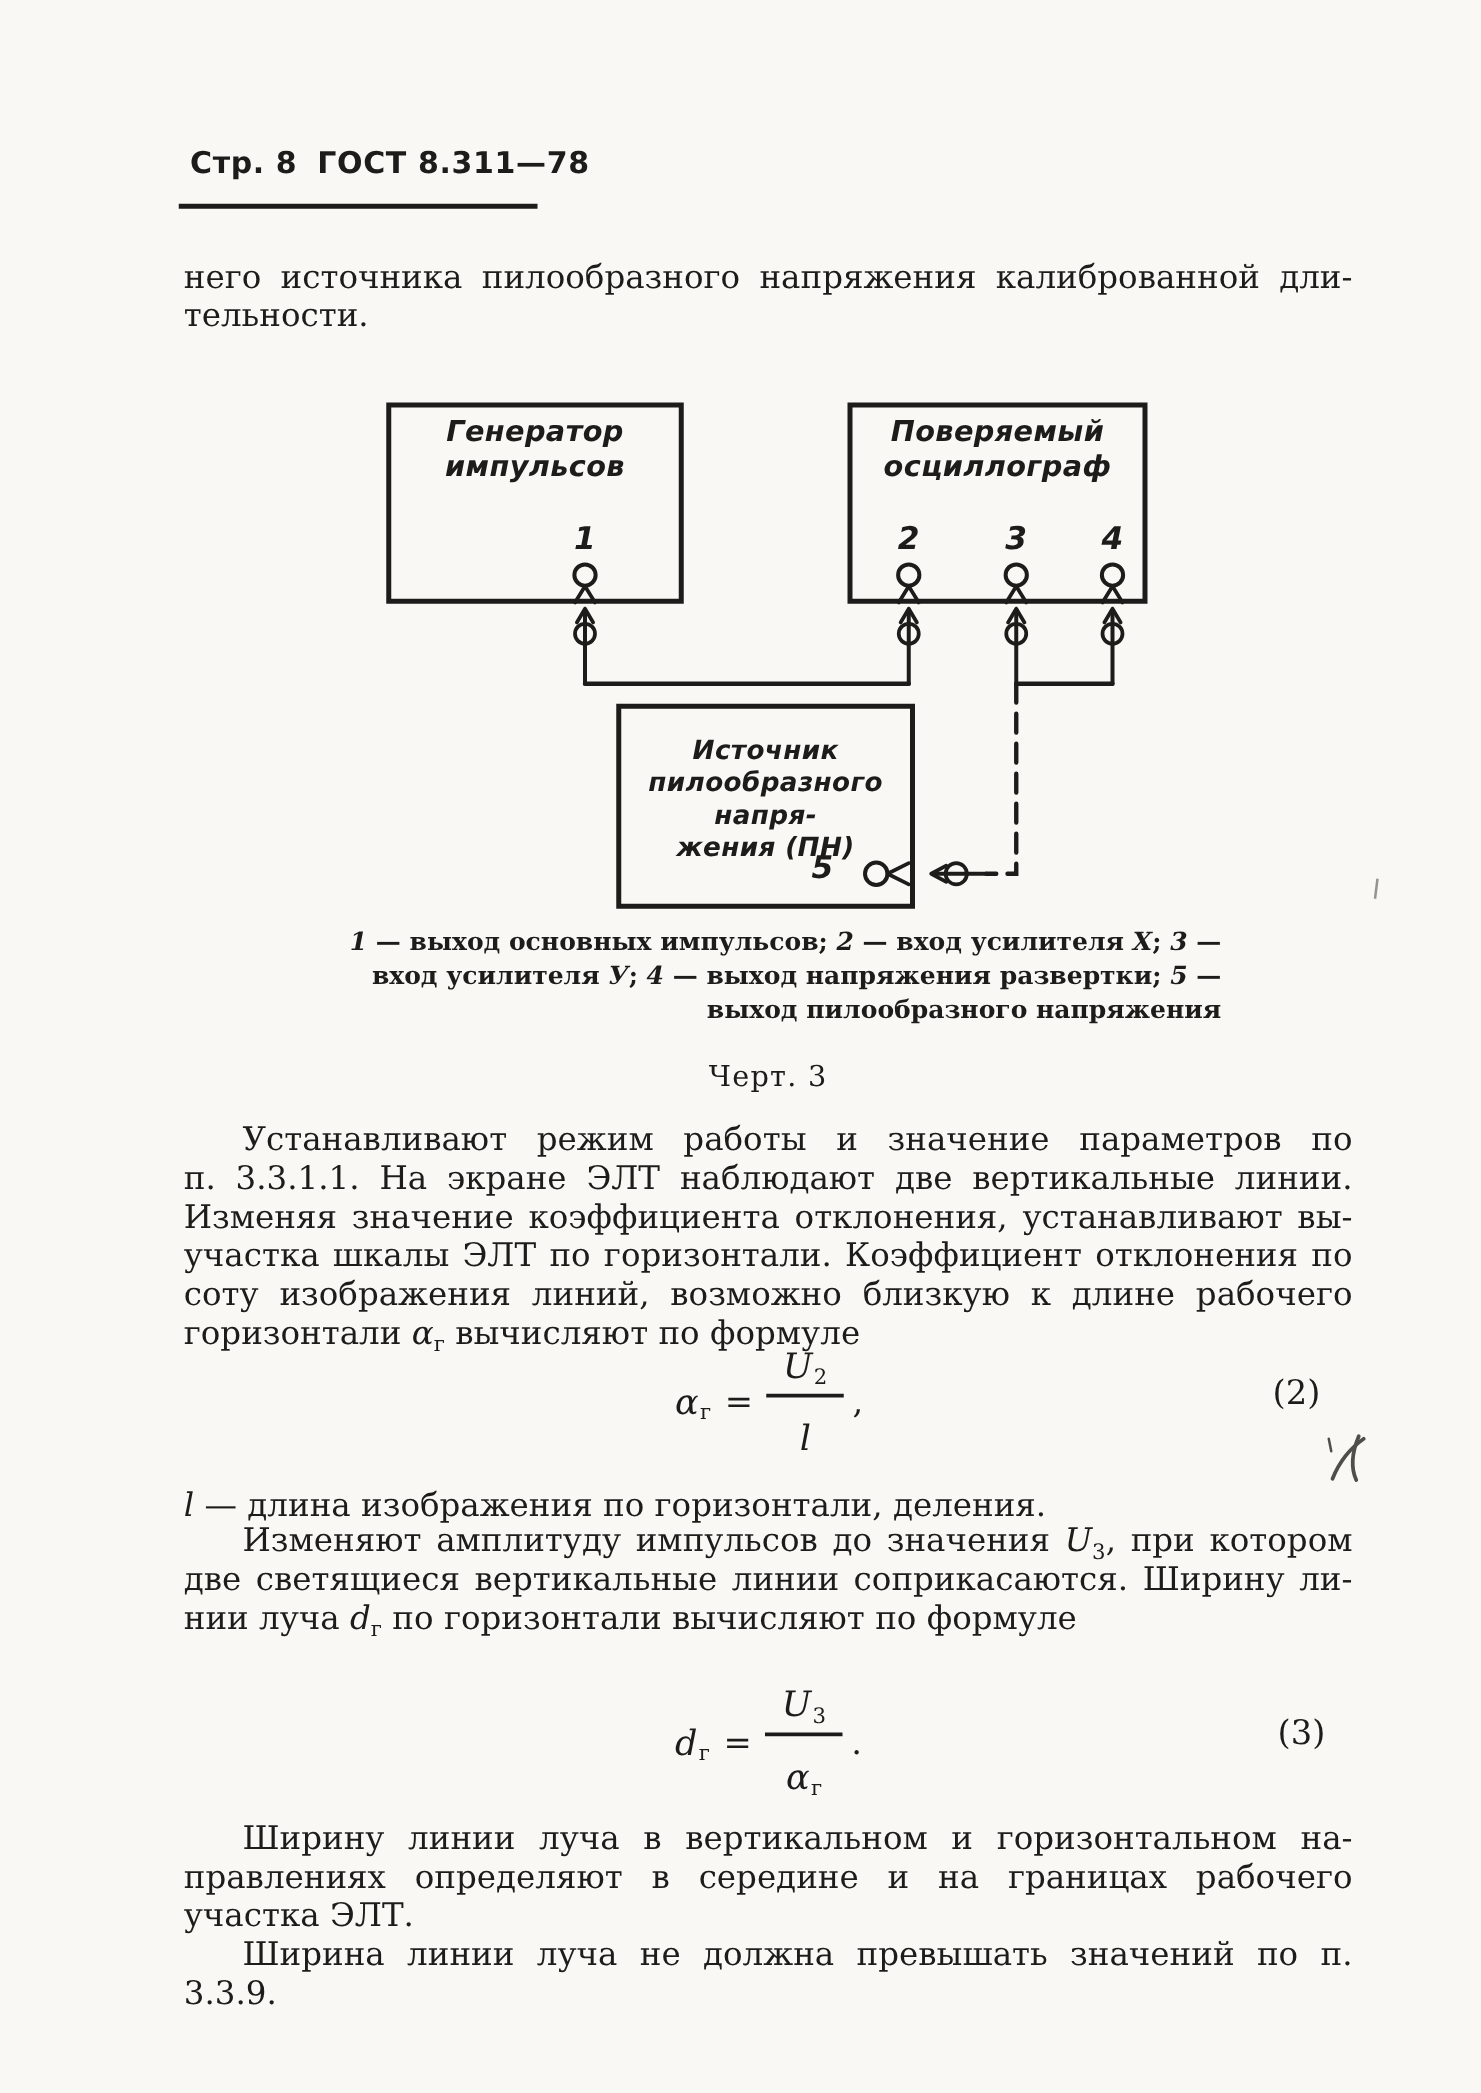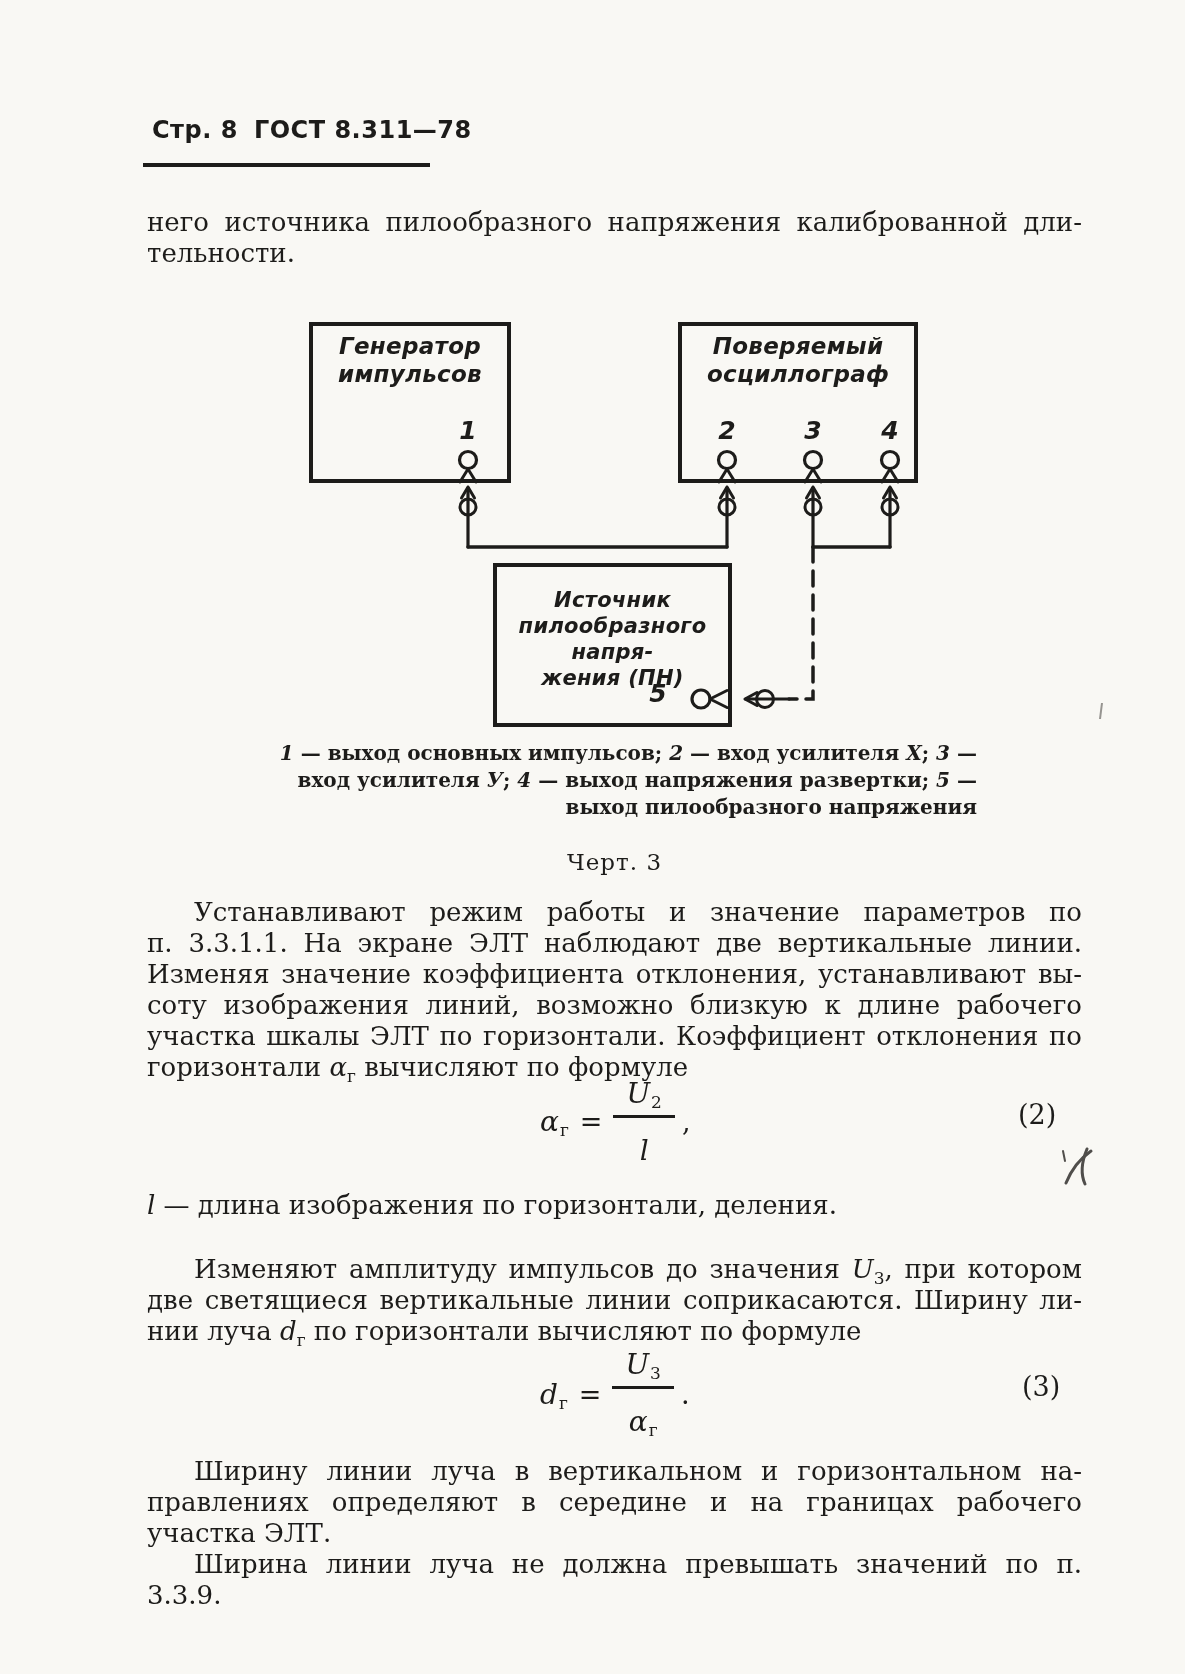--- a/index.html
+++ b/index.html
@@ -23,34 +23,34 @@
   .indent .tline:first-child{text-indent:47px;}
   .where .tline:nth-child(2){padding-left:88px;}
   .mvar{font-style:italic;}
   .it{font-style:italic;}
   .msub{font-size:17px;vertical-align:-6px;}
 
   
   #intro{top:207px;}
   #para2{top:897px;}
   #where{top:1190px;}
-  #para4{top:1254px;}
+  #para4{top:1218px;}
   #para5{top:1456px;}
   #para6{top:1549px;}
 
   
   .caption{position:absolute;left:232px;top:740px;width:745px;text-align:right;
            font:bold 20px/27px "DejaVu Serif","Liberation Serif",serif;}
   .caption .tline{height:27px;}
   .figlabel{position:absolute;left:147px;top:849px;width:935px;text-align:center;
             font:23px/26px "DejaVu Serif","Liberation Serif",serif;letter-spacing:1px;}
 
   
   .dbox{position:absolute;border:4px solid #1d1c1a;box-sizing:border-box;text-align:center;}
-  #box-generator{left:309px;top:322px;width:202px;height:161px;padding-top:6px;}
+  #box-generator{left:309px;top:322px;width:238px;height:161px;padding-top:6px;}
   #box-oscilloscope{left:678px;top:322px;width:240px;height:161px;padding-top:6px;}
   #box-source{left:493px;top:563px;width:239px;height:164px;padding-top:20px;}
   .bl{font:italic bold 23px/28px "DejaVu Sans","Liberation Sans",sans-serif;letter-spacing:.3px;}
   #box-source .bl{font-size:21px;line-height:26px;}
   .tnum{position:absolute;width:28px;text-align:center;
         font:italic bold 25px/26px "DejaVu Sans","Liberation Sans",sans-serif;}
   #tnum1{left:454px;top:418px;}
   #tnum2{left:713px;top:418px;}
   #tnum3{left:799px;top:418px;}
   #tnum4{left:876px;top:418px;}
@@ -177,22 +177,22 @@
     <div class="tline"><span class="it">1</span><span> — выход основных импульсов; </span><span class="it">2</span><span> — вход усилителя </span><span class="it">X</span><span>; </span><span class="it">3</span><span> —</span></div>
     <div class="tline"><span>вход усилителя </span><span class="it">У</span><span>; </span><span class="it">4</span><span> — выход напряжения развертки; </span><span class="it">5</span><span> —</span></div>
     <div class="tline"><span>выход пилообразного напряжения</span></div>
   </div>
 <div class="figlabel">Черт. 3</div>
 
 <div id="para2" class="para indent">
     <div class="tline just"><span>Устанавливают режим работы и значение параметров по</span></div>
     <div class="tline just"><span>п. 3.3.1.1. На экране ЭЛТ наблюдают две вертикальные линии.</span></div>
     <div class="tline just"><span>Изменяя значение коэффициента отклонения, устанавливают вы-</span></div>
+    <div class="tline just"><span>участка шкалы ЭЛТ по горизонтали. Коэффициент отклонения по</span></div>
     <div class="tline just"><span>соту изображения линий, возможно близкую к длине рабочего</span></div>
-    <div class="tline just"><span>участка шкалы ЭЛТ по горизонтали. Коэффициент отклонения по</span></div>
     <div class="tline"><span>горизонтали </span><span class="mvar">α</span><span class="msub">г</span><span> вычисляют по формуле</span></div>
   </div>
 
 <div class="formula" id="formula2">
   <span class="fv">α</span>
     <span class="fs">г</span>
   <span class="f-eq">=</span>
   <span class="frac">
     <span class="num"><span class="fv">U</span><span class="fs2">2</span></span>
     <span class="den"><span class="fv">l</span></span>

